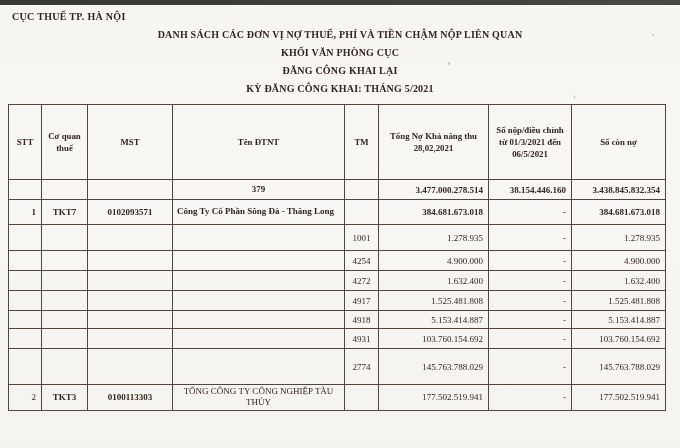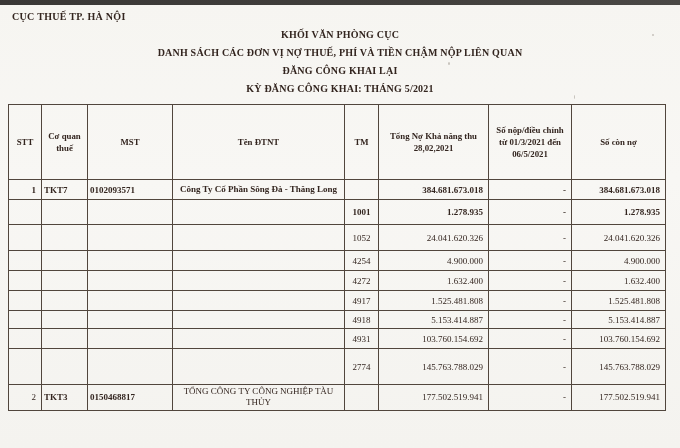--- a/index.html
+++ b/index.html
@@ -48,22 +48,22 @@
   thead th {
     height: 75px;
     font-size: 8.8px;
     font-weight: bold;
     text-align: center;
     line-height: 1.4;
     padding: 2px 3px;
   }
   
   td.col-stt    { text-align: right;  padding-right: 5px; }
-  td.col-co_quan{ text-align: left; font-weight: bold; }
-  td.col-mst    { text-align: left; font-weight: bold; font-family: Liberation Serif, serif; }
+  td.col-co_quan{ text-align: center; font-weight: bold; }
+  td.col-mst    { text-align: center; font-weight: bold; font-family: Liberation Serif, serif; }
   td.col-ten    { text-align: center; line-height: 1.25; }
   td.col-tm     { text-align: center; }
   td.col-tong, td.col-so_nop, td.col-so_con { text-align: right; padding-right: 5px; }
   
   tbody tr:nth-child(1) td, tbody tr:nth-child(2) td, tbody tr:nth-child(12) td { font-weight: bold; }
   
   tbody tr:nth-child(2) td.col-ten { text-align: left; padding-left: 4px; margin-left: 19px; }
   
   tbody tr:nth-child(1) td  { height: 20px; }
   tbody tr:nth-child(2) td  { height: 25px; }
@@ -80,22 +80,22 @@
   
   .speck { position: absolute; background: #8b837b; opacity: .45; border-radius: 50%; }
 </style>
 </head>
 <body>
 
 <div class="topbar"></div>
 
 <div class="doc-header">
   <div class="org-name">CỤC THUẾ TP. HÀ NỘI</div>
+  <div class="title-line">DANH SÁCH CÁC ĐƠN VỊ NỢ THUẾ, PHÍ VÀ TIỀN CHẬM NỘP LIÊN QUAN</div>
   <div class="title-line">KHỐI VĂN PHÒNG CỤC</div>
-  <div class="title-line">DANH SÁCH CÁC ĐƠN VỊ NỢ THUẾ, PHÍ VÀ TIỀN CHẬM NỘP LIÊN QUAN</div>
   <div class="title-line">ĐĂNG CÔNG KHAI LẠI</div>
   <div class="title-line">KỲ ĐĂNG CÔNG KHAI: THÁNG 5/2021</div>
 </div>
 
 <table class="main">
   <colgroup>
     <col style="width:33px">
     <col style="width:46px">
     <col style="width:85px">
     <col style="width:172px">
@@ -111,20 +111,30 @@
       <th>MST</th>
       <th>Tên ĐTNT</th>
       <th>TM</th>
       <th>Tổng Nợ Khả năng thu 28,02,2021</th>
       <th>Số nộp/điều chỉnh từ 01/3/2021 đến 06/5/2021</th>
       <th>Số còn nợ</th>
     </tr>
   </thead>
   <tbody>
       <tr>
+        <td class="col-stt"></td>
+        <td class="col-co_quan"></td>
+        <td class="col-mst"></td>
+        <td class="col-ten">379</td>
+        <td class="col-tm"></td>
+        <td class="col-tong">3.477.000.278.514</td>
+        <td class="col-so_nop">38.154.446.160</td>
+        <td class="col-so_con">3.438.845.832.354</td>
+      </tr>
+      <tr>
         <td class="col-stt">1</td>
         <td class="col-co_quan">TKT7</td>
         <td class="col-mst">0102093571</td>
         <td class="col-ten">Công Ty Cổ Phần Sông Đà - Thăng Long</td>
         <td class="col-tm"></td>
         <td class="col-tong">384.681.673.018</td>
         <td class="col-so_nop">-</td>
         <td class="col-so_con">384.681.673.018</td>
       </tr>
       <tr>
@@ -135,30 +145,20 @@
         <td class="col-tm">1001</td>
         <td class="col-tong">1.278.935</td>
         <td class="col-so_nop">-</td>
         <td class="col-so_con">1.278.935</td>
       </tr>
       <tr>
         <td class="col-stt"></td>
         <td class="col-co_quan"></td>
         <td class="col-mst"></td>
         <td class="col-ten"></td>
-        <td class="col-tm">1052</td>
-        <td class="col-tong">24.041.620.326</td>
-        <td class="col-so_nop">-</td>
-        <td class="col-so_con">24.041.620.326</td>
-      </tr>
-      <tr>
-        <td class="col-stt"></td>
-        <td class="col-co_quan"></td>
-        <td class="col-mst"></td>
-        <td class="col-ten"></td>
         <td class="col-tm">4254</td>
         <td class="col-tong">4.900.000</td>
         <td class="col-so_nop">-</td>
         <td class="col-so_con">4.900.000</td>
       </tr>
       <tr>
         <td class="col-stt"></td>
         <td class="col-co_quan"></td>
         <td class="col-mst"></td>
         <td class="col-ten"></td>
@@ -203,21 +203,21 @@
         <td class="col-mst"></td>
         <td class="col-ten"></td>
         <td class="col-tm">2774</td>
         <td class="col-tong">145.763.788.029</td>
         <td class="col-so_nop">-</td>
         <td class="col-so_con">145.763.788.029</td>
       </tr>
       <tr>
         <td class="col-stt">2</td>
         <td class="col-co_quan">TKT3</td>
-        <td class="col-mst">0150468817</td>
+        <td class="col-mst">0100113303</td>
         <td class="col-ten">TỔNG CÔNG TY CÔNG NGHIỆP TÀU THỦY</td>
         <td class="col-tm"></td>
         <td class="col-tong">177.502.519.941</td>
         <td class="col-so_nop">-</td>
         <td class="col-so_con">177.502.519.941</td>
       </tr>
     </tbody>
 </table>
 
 <div class="speck" style="left:652px;top:34px;width:2px;height:2px;"></div>

